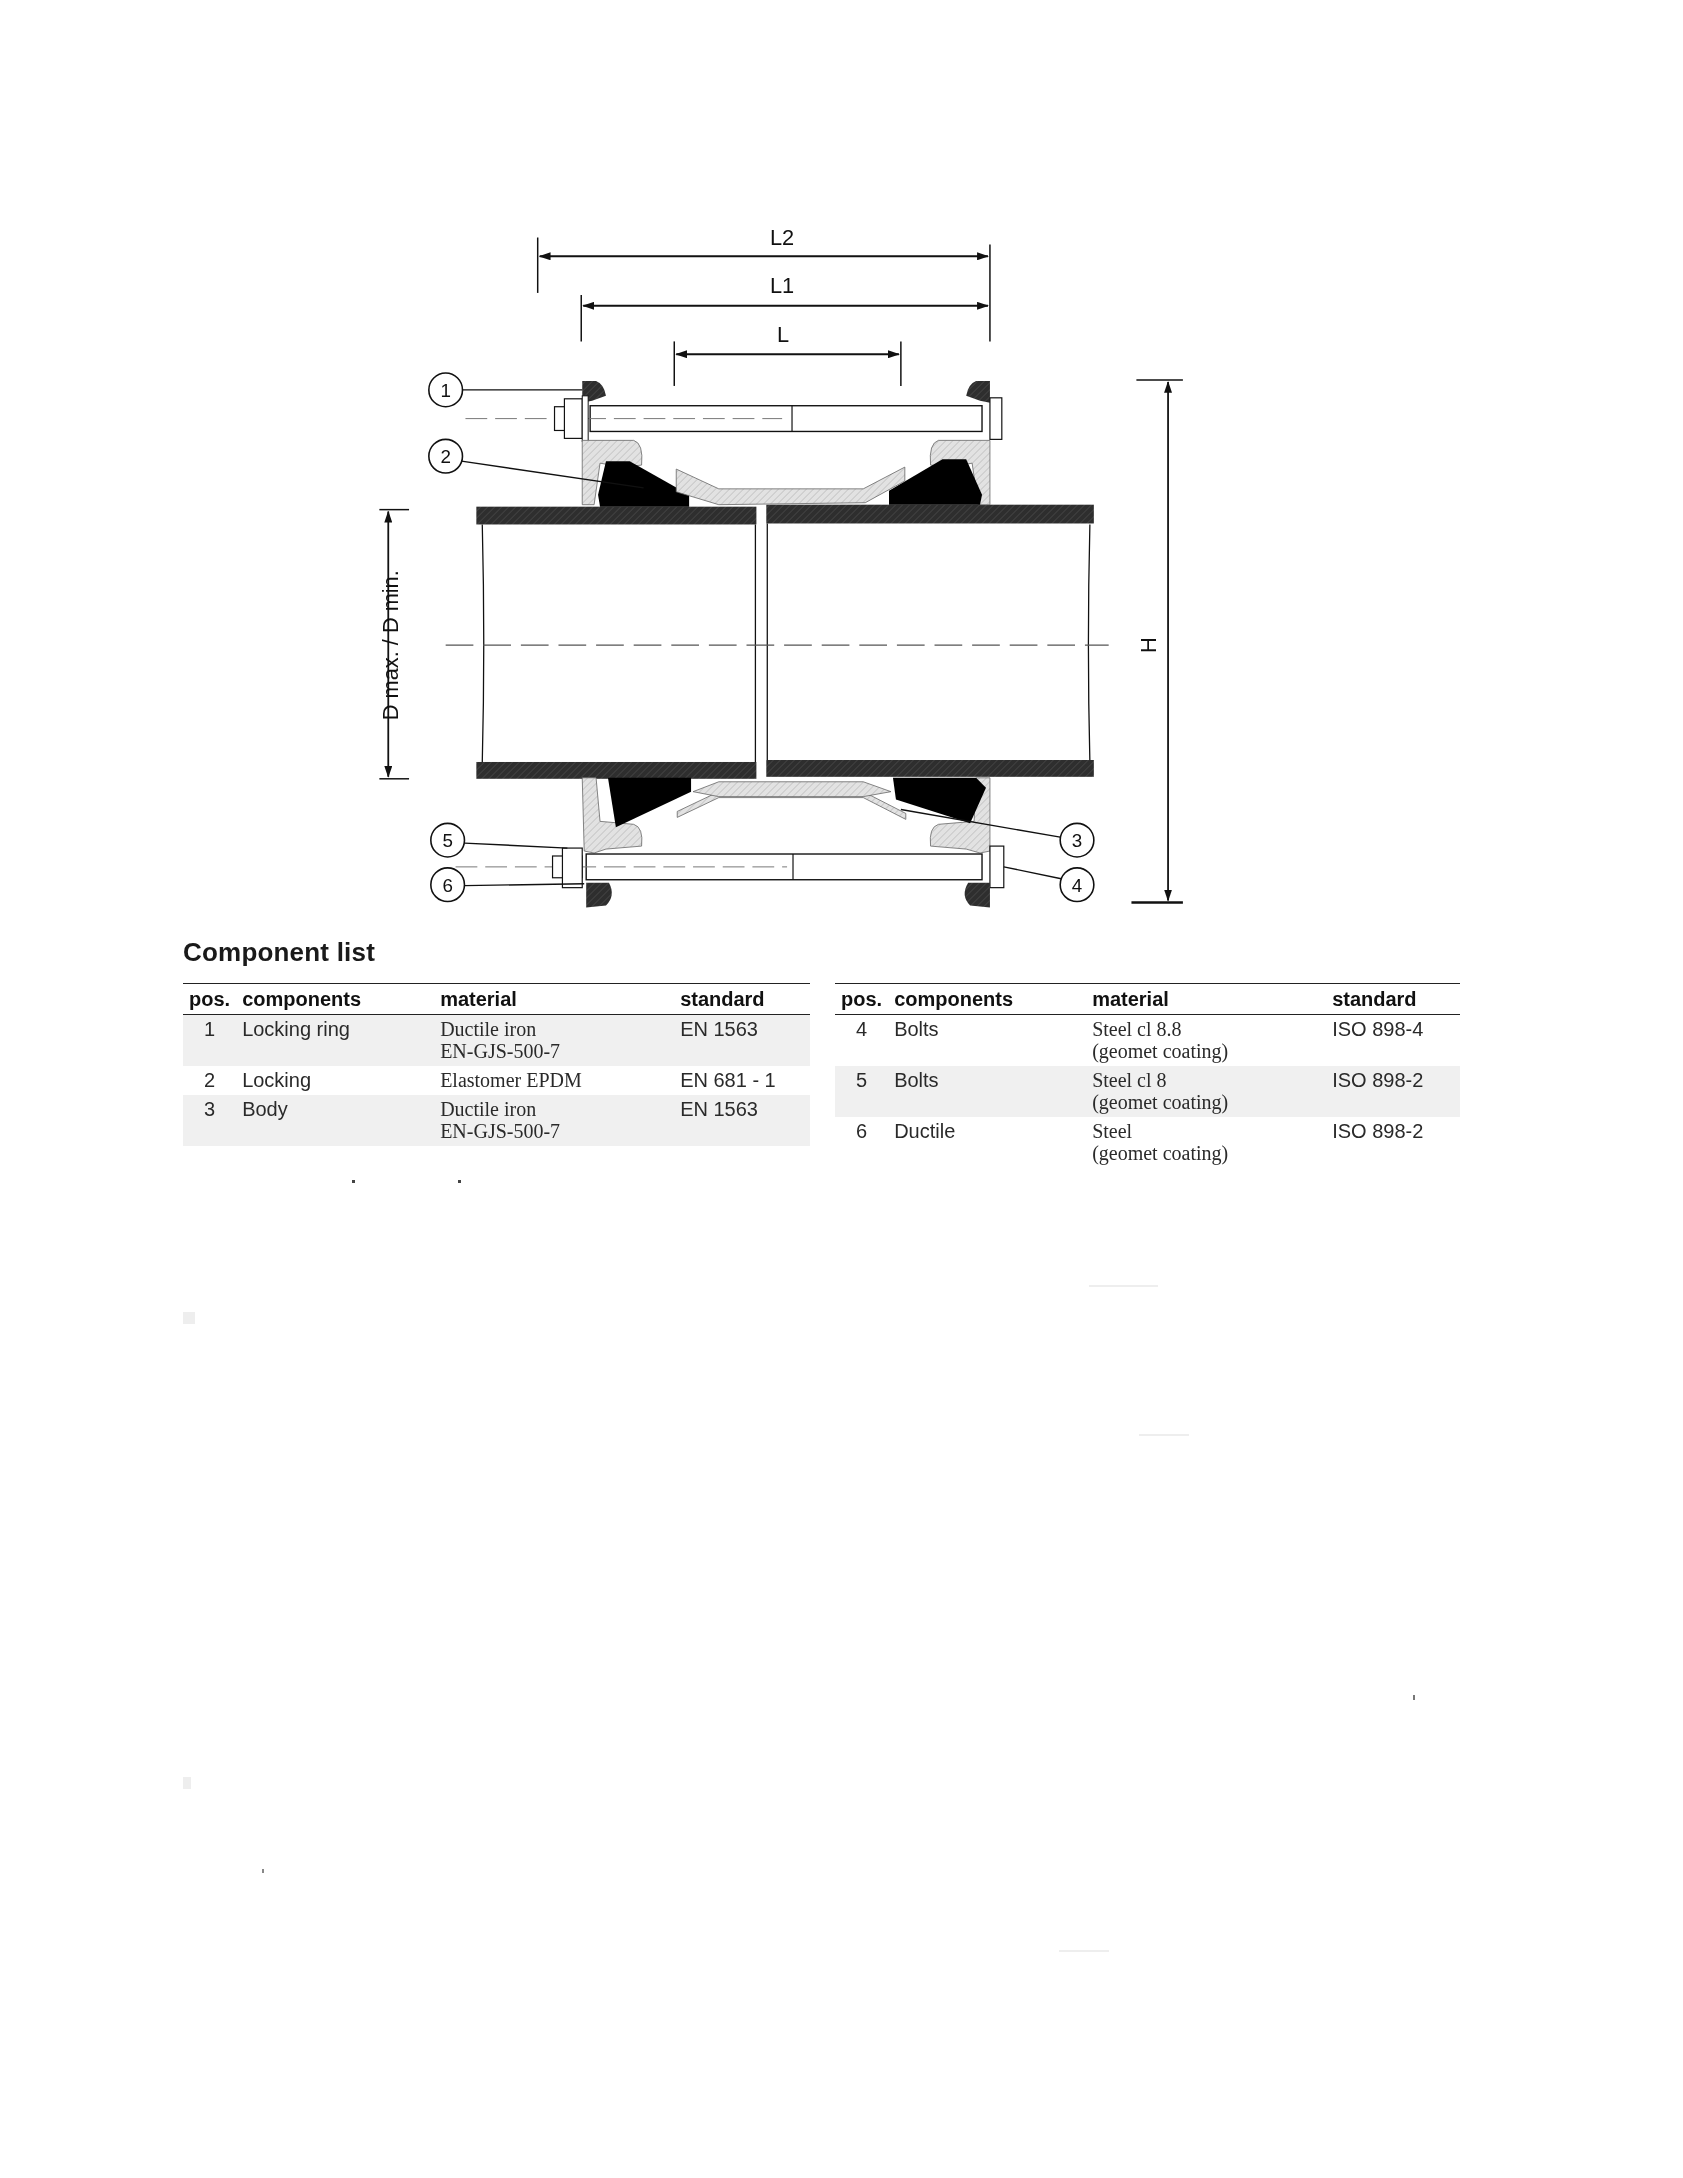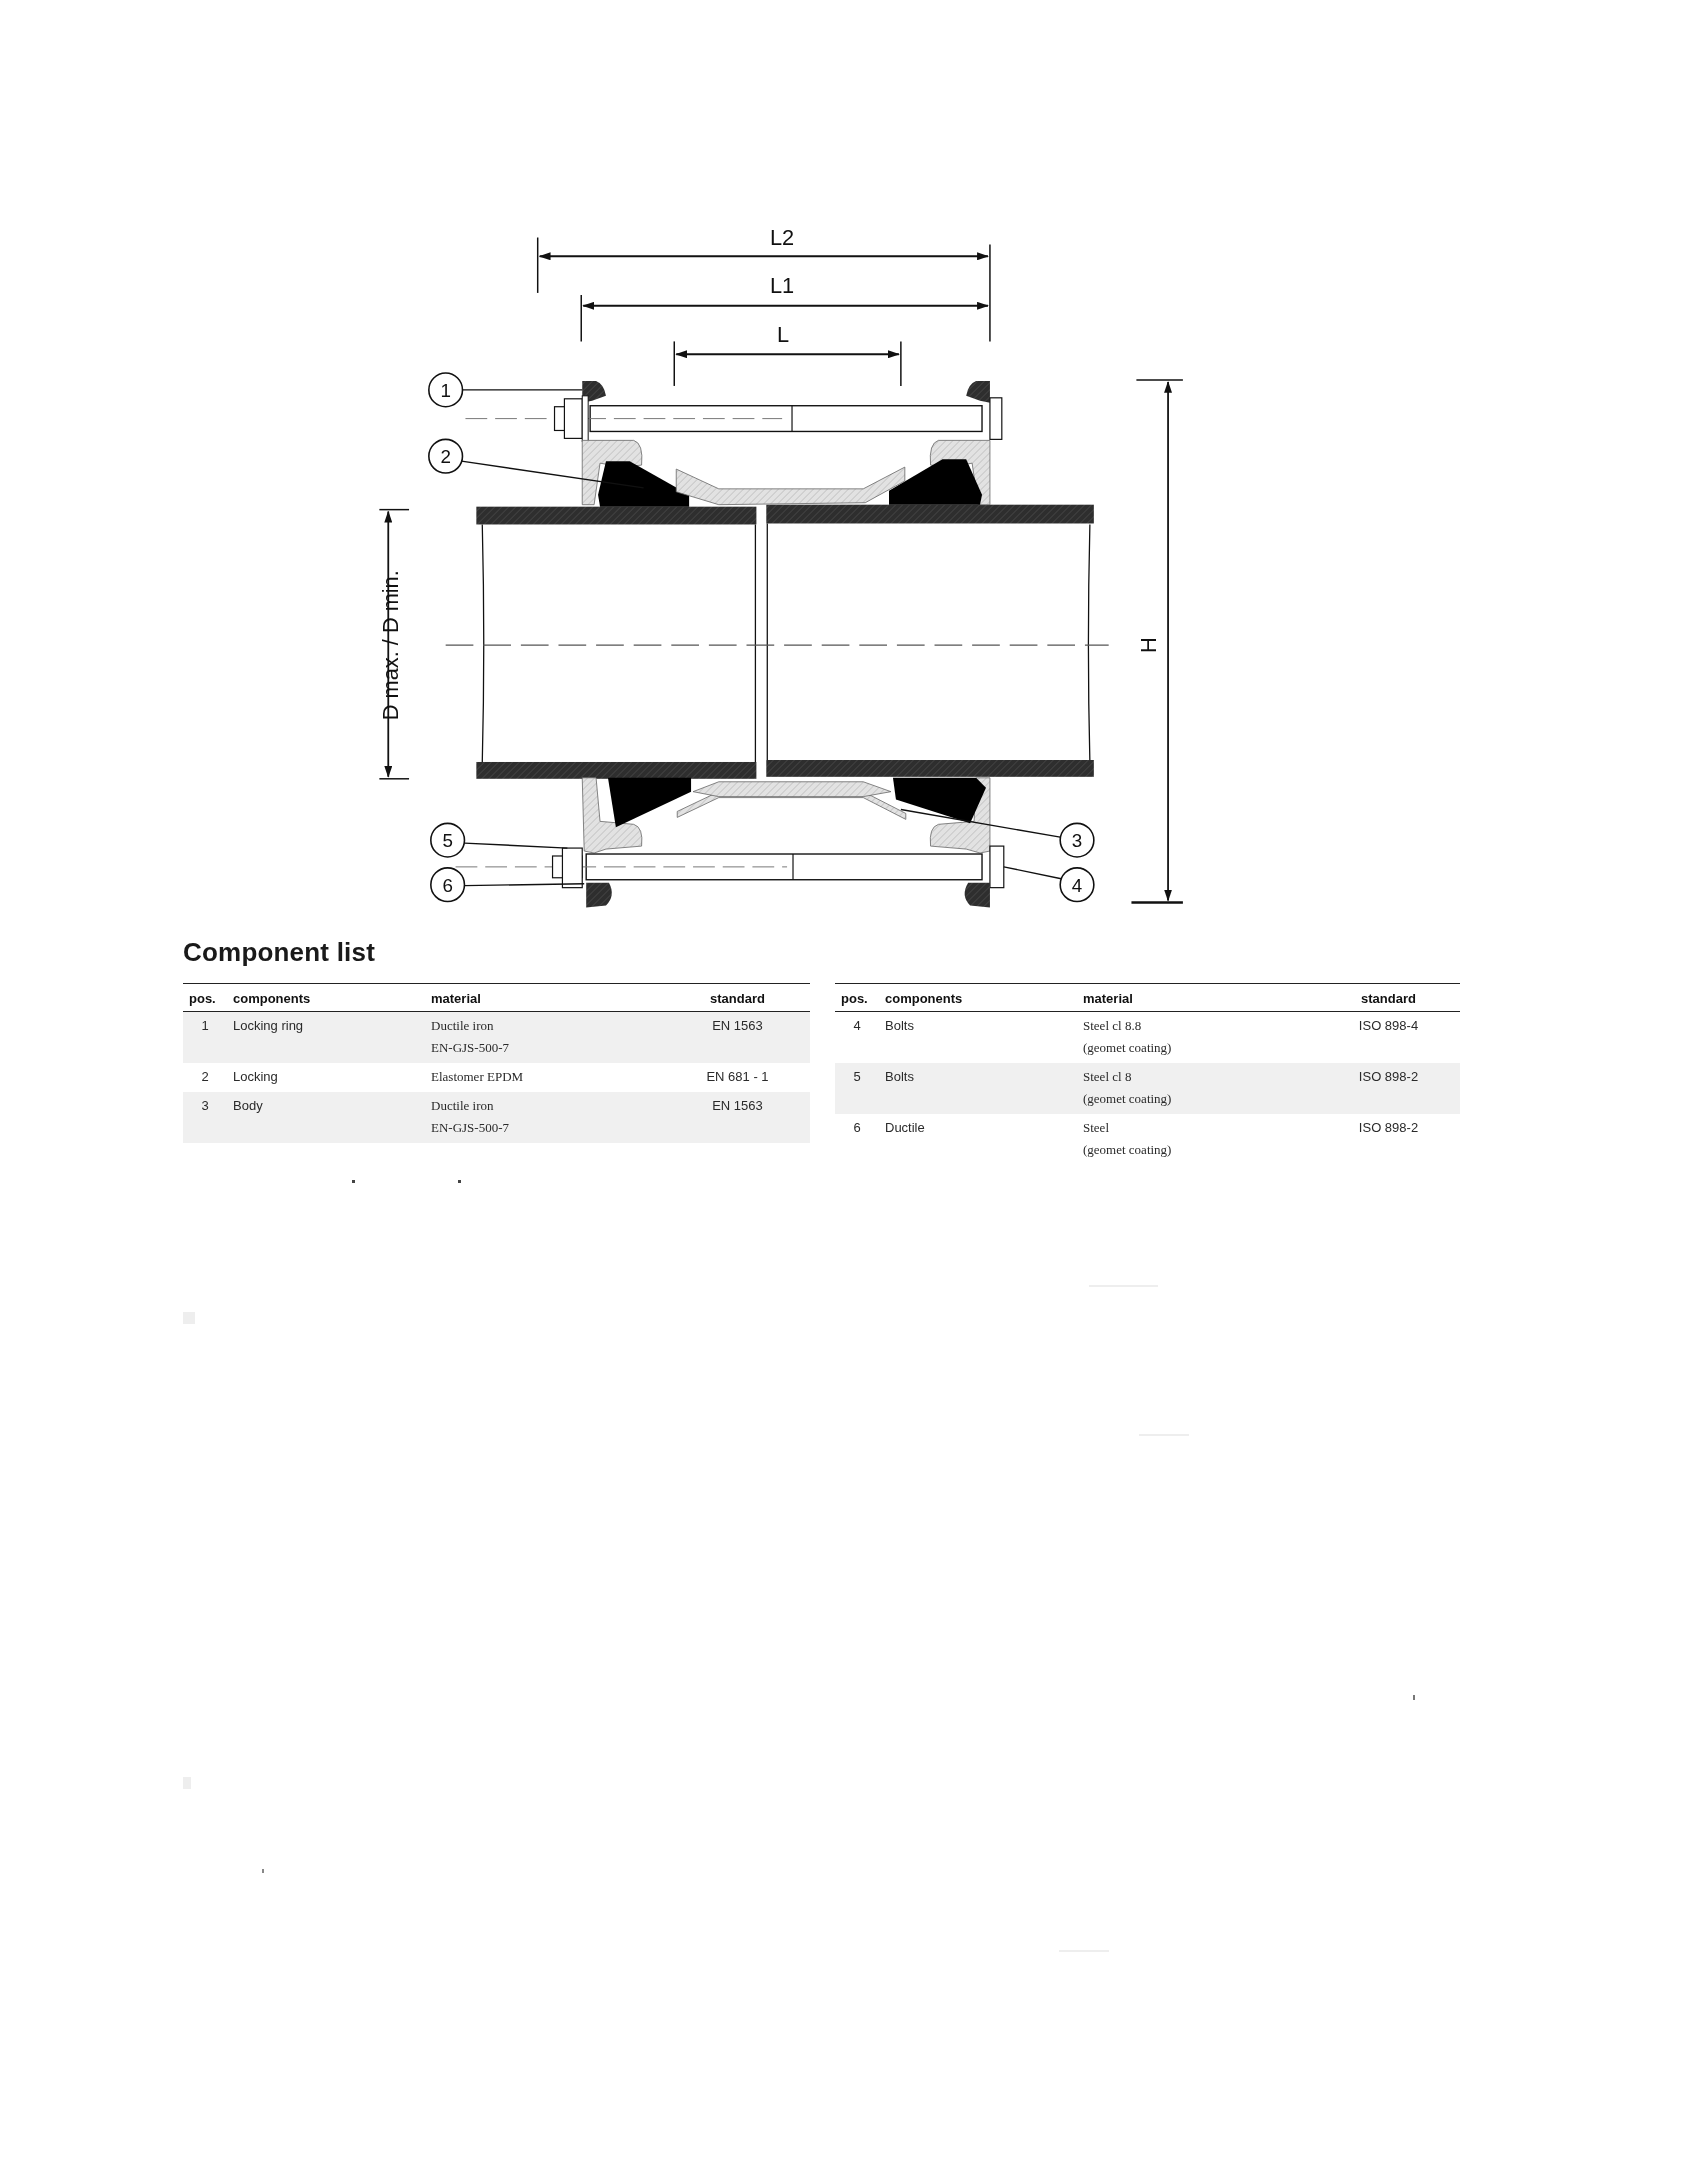--- a/index.html
+++ b/index.html
@@ -1,24 +1,24 @@
 <!DOCTYPE html>
 <html><head>
 <meta charset="utf-8">
 <style>
   html, body { margin: 0; padding: 0; background: #ffffff; }
   body { width: 1683px; height: 2178px; position: relative; overflow: hidden; font-family: "Liberation Sans", sans-serif; color: #111; }
   #drawing { position: absolute; left: 0; top: 0; width: 1683px; height: 950px; }
   #drawing text { font-family: "Liberation Sans", sans-serif; fill: #111; }
   .section-title { position: absolute; left: 183px; top: 937px; font-size: 26px; font-weight: bold; color: #1a1a1a; letter-spacing: 0.2px; }
-  .comp-table { position: absolute; top: 983px; border-collapse: collapse; font-size: 13px; color: #2a2a2a; }
+  .comp-table { position: absolute; top: 983px; border-collapse: collapse; font-size: 20px; color: #2a2a2a; }
   .comp-table.left { left: 183px; width: 627px; }
   .comp-table.right { left: 835px; width: 625px; }
   .comp-table thead th { font-weight: bold; color: #111; text-align: left; padding: 4px 6px 3px 6px; border-top: 1.5px solid #222; border-bottom: 1.5px solid #222; height: 20px; }
-  .comp-table th.c-std, .comp-table td.c-std { text-align: center; }
+  .comp-table th.c-std, .comp-table td.c-std { text-align: left; }
   .comp-table td { vertical-align: top; padding: 3px 6px 4px 6px; line-height: 22px; }
   .comp-table td.c-pos { text-align: center; width: 32px; }
   .comp-table th.c-pos { width: 32px; }
   .comp-table th.c-comp, .comp-table td.c-comp { width: 186px; margin-left: 45px; }
   .comp-table th.c-mat, .comp-table td.c-mat { width: 228px; }
   .comp-table tr.shade td { background: #f0f0f0; }
   .line { display: block; font-family: Liberation Serif, serif; }
   .speck { position: absolute; background: #d8d8d8; }
 </style>
 </head>

